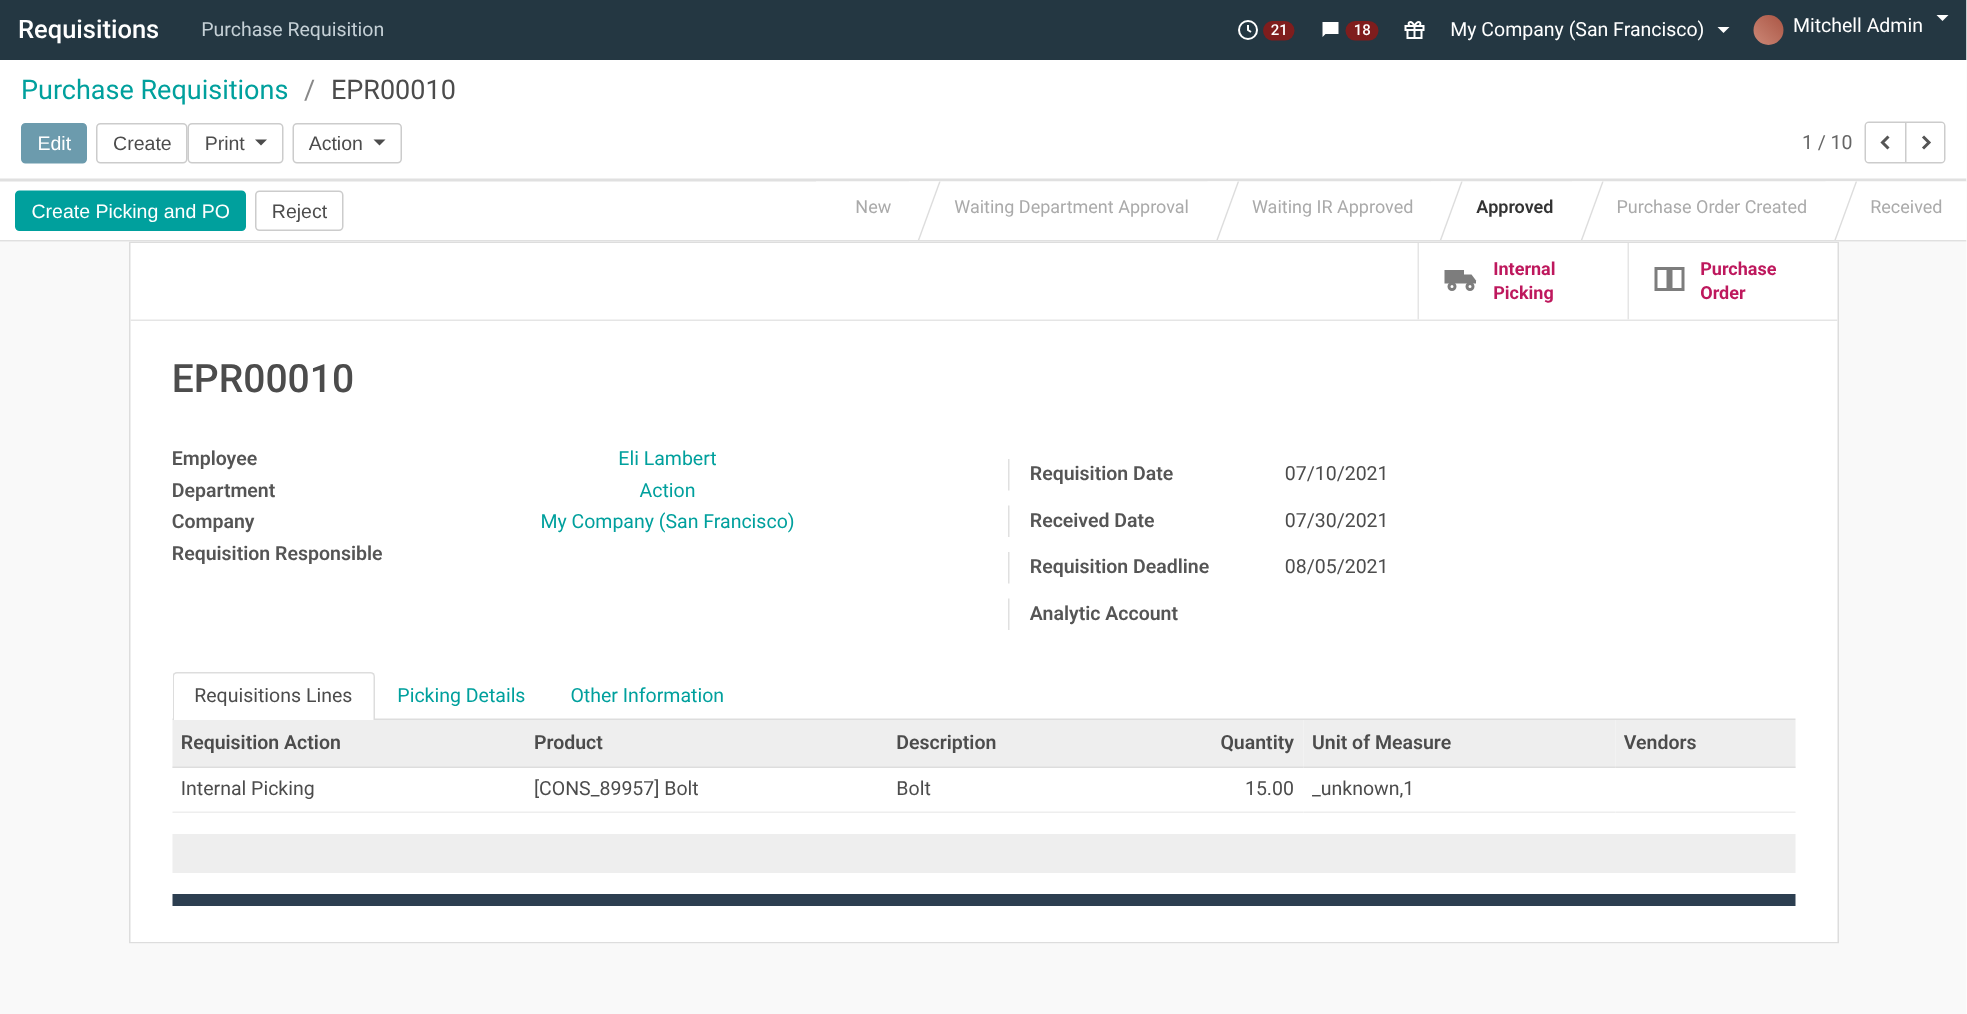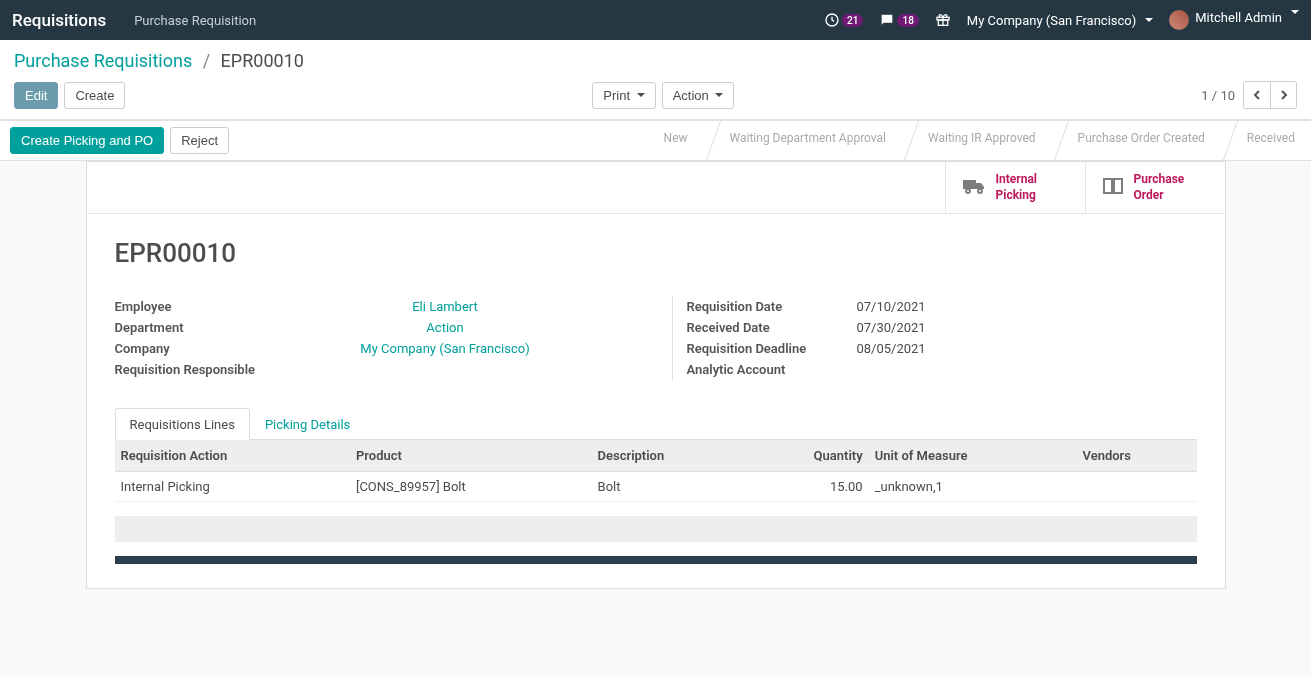--- a/index.html
+++ b/index.html
@@ -5,37 +5,37 @@
 * { box-sizing: border-box; margin: 0; padding: 0; }
 body { font-family: -apple-system, BlinkMacSystemFont, "Segoe UI", Roboto, sans-serif; font-size: 13px; color: #4c4c4c; background: #f9f9f9; width: 1311px; }
 
 
 .topnav { background: #243742; height: 40px; display: flex; align-items: center; color: #fff; padding: 0 12px; }
 .topnav .brand { font-size: 17px; font-weight: 500; margin-right: 28px; color: #fff; }
 .topnav .navlink { color: #c5d0d6; font-size: 13px; margin-right: 20px; }
 .topnav .spacer { flex: 1; }
 .topnav .right { display: flex; align-items: center; gap: 16px; }
 .topnav .iconbtn { position: relative; color: #fff; display: flex; align-items: center; }
-.topnav .badge { background: #701a75; color: #fff; font-size: 10px; border-radius: 8px; padding: 1px 5px; margin-left: 2px; font-weight: 500; }
+.topnav .badge { background: #7f1d1d; color: #fff; font-size: 10px; border-radius: 8px; padding: 1px 5px; margin-left: 2px; font-weight: 500; }
 .topnav .company { color: #fff; font-size: 13px; display: flex; align-items: center; gap: 6px; }
 .topnav .user { color: #fff; font-size: 13px; display: flex; align-items: flex-start; gap: 6px; }
 .topnav .avatar { width: 20px; height: 20px; border-radius: 50%; background: linear-gradient(45deg,#c87,#a54); }
 .caret::after { content: ""; display: inline-block; border-top: 4px solid currentColor; border-left: 4px solid transparent; border-right: 4px solid transparent; margin-left: 3px; vertical-align: middle; }
 
 
 .controlbar { background: #fff; border-bottom: 1px solid #e0e0e0; padding: 10px 14px 0 14px; }
 .breadcrumb { font-size: 18px; color: #4c4c4c; margin-bottom: 10px; }
 .breadcrumb .bc-link { color: #00a09d; }
 .breadcrumb .sep { color: #888; margin: 0 6px; }
 .controlrow { display: flex; align-items: center; padding-bottom: 10px; }
 .controlrow .left { display: flex; gap: 6px; }
 .btn { background: #fff; border: 1px solid #ccc; padding: 5px 10px; font-size: 13px; color: #4c4c4c; cursor: pointer; border-radius: 3px; }
 .btn.primary { background: #6c9bad; border-color: #6c9bad; color: #fff; }
 .btn.highlight { background: #00a09d; border-color: #00a09d; color: #fff; }
-.controlrow .mid { flex: 1; display: flex; justify-content: center; gap: 6px; }
+.controlrow .mid { flex: 1; display: flex; gap: 6px; }
 .btn-drop { display: inline-flex; align-items: center; }
 .controlrow .right { display: flex; align-items: center; gap: 8px; }
 .pager { color: #666; font-size: 13px; }
 .pagerbtns { display: flex; border: 1px solid #ccc; border-radius: 3px; overflow: hidden; }
 .pagerbtns .pbtn { width: 26px; height: 26px; display: flex; align-items: center; justify-content: center; background: #fff; cursor: pointer; }
 .pagerbtns .pbtn + .pbtn { border-left: 1px solid #ccc; }
 
 
 .statusrow { display: flex; align-items: stretch; border-top: 1px solid #e0e0e0; border-bottom: 1px solid #e0e0e0; background: #fff; }
 .statusrow .actions { display: flex; gap: 6px; padding: 6px 10px; align-items: center; }
@@ -53,21 +53,21 @@
 .statbox .sicon { color: #7d7d7d; }
 .statbox .stext { color: #be185d; font-size: 12px; line-height: 1.3; font-weight: bold; }
 .sheetbody { padding: 24px 28px; }
 .rectitle { font-size: 26px; font-weight: 500; color: #4c4c4c; margin-bottom: 28px; }
 .fields { display: flex; gap: 60px; }
 .fieldcol { flex: 1; }
 .fieldrow { display: flex; padding: 3px 0; font-size: 13px; }
 .fieldrow .lbl { width: 150px; font-weight: 600; color: #555; }
 .fieldrow .val { flex: 1; color: #4c4c4c; }
 .fieldrow .val.link { color: #00a09d; text-align: center; }
-.fieldcol-right .fieldrow { border-left: 1px solid #e0e0e0; padding-left: 14px; margin-left: -14px; }
+.fieldcol-right .fieldrow { border-left: 1px solid #e0e0e0; padding-left: 14px; margin-left: -14px; margin-top: 10px; }
 .fieldcol-right .lbl { width: 170px; }
 
 
 .tabs { margin-top: 28px; }
 .tabnav { display: flex; border-bottom: 1px solid #ddd; }
 .tab { padding: 8px 14px; font-size: 13px; color: #00a09d; cursor: pointer; border: 1px solid transparent; border-bottom: none; margin-bottom: -1px; }
 .tab.active { color: #4c4c4c; border-color: #ddd; background: #fff; border-radius: 3px 3px 0 0; }
 
 
 .tbl { width: 100%; border-collapse: collapse; margin-top: 0; }
@@ -152,20 +152,21 @@
 
 <div class="statusrow">
   <div class="actions">
     <button class="btn highlight">Create Picking and PO</button>
     <button class="btn">Reject</button>
   </div>
   <div class="stages" id="stages">
       <div class="stage">New</div>
       <div class="stage">Waiting Department Approval</div>
       <div class="stage">Waiting IR Approved</div>
+      <div class="stage active">Approved</div>
       <div class="stage">Purchase Order Created</div>
       <div class="stage">Received</div>
     </div>
 </div>
 
 <div class="formwrap">
   <div class="sheet">
     <div class="sheettop">
       <div class="statbox">
         <span class="sicon"><svg width="24" height="18" viewBox="0 0 24 18" fill="#7d7d7d">
@@ -221,20 +222,21 @@
               <span class="lbl">Analytic Account</span>
               <span class="val"></span>
             </div>
         </div>
       </div>
 
       <div class="tabs">
         <div class="tabnav" id="tabnav">
             <div class="tab active">Requisitions Lines</div>
             <div class="tab">Picking Details</div>
+            <div class="tab">Other Information</div>
           </div>
         <table class="tbl">
           <thead>
               <tr id="thead-row">
                 <th>Requisition Action</th>
                 <th>Product</th>
                 <th>Description</th>
                 <th class="num">Quantity</th>
                 <th>Unit of Measure</th>
                 <th>Vendors</th>

